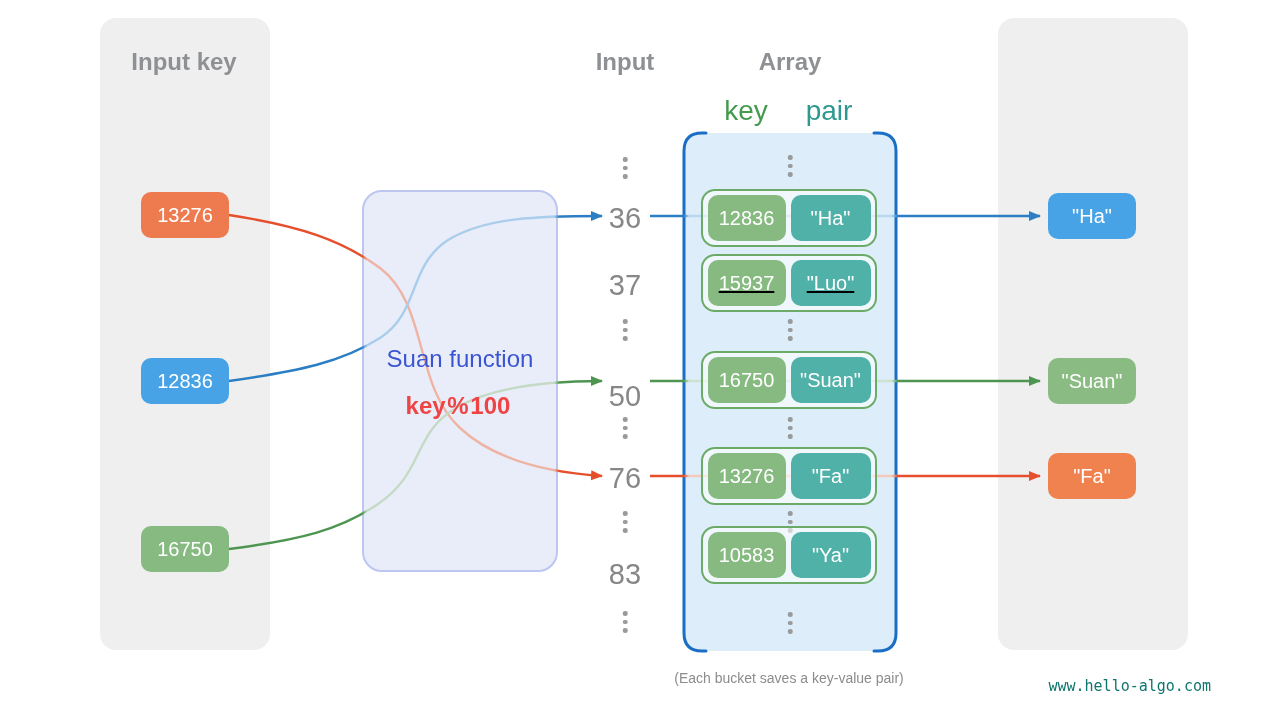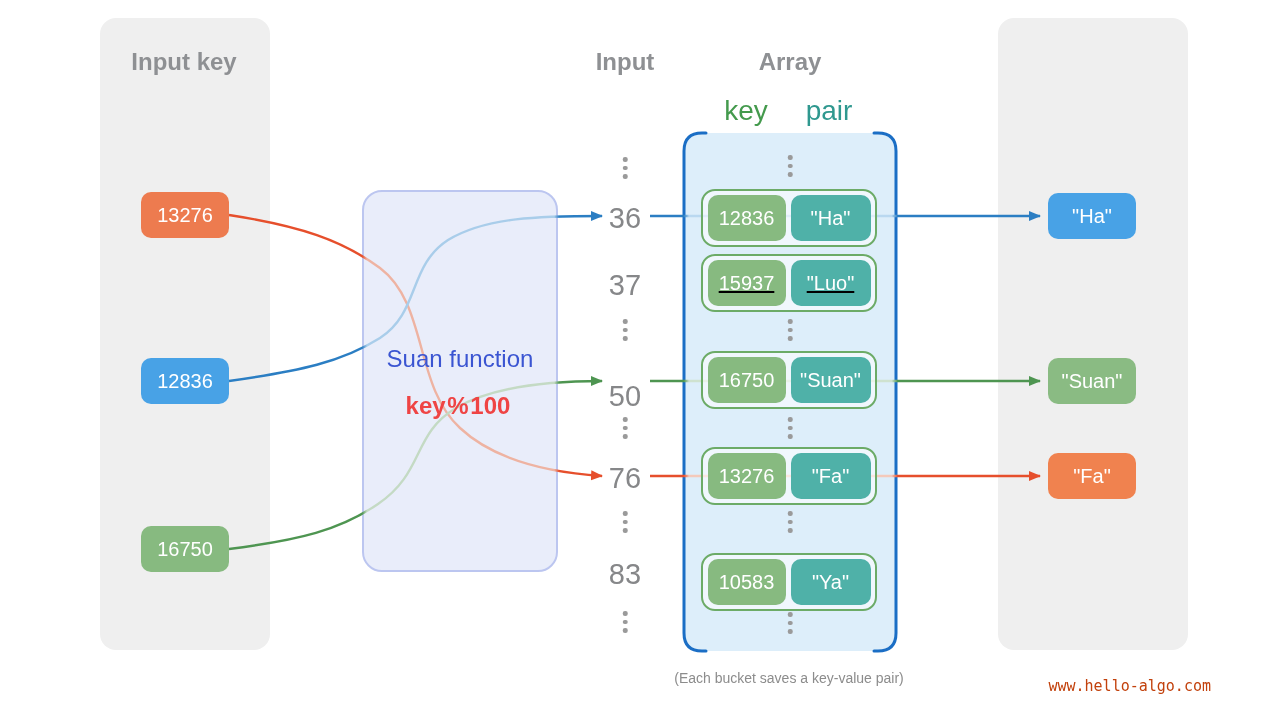--- a/index.html
+++ b/index.html
@@ -73,21 +73,21 @@
   }
   .pair .kbox{width:78px;background:#87ba80;}
   .pair .vbox{width:80px;background:#4fb1a8;}
   .caption{
     position:absolute;left:789px;top:670px;transform:translateX(-50%);
     font-size:14px;color:#8c8c8c;white-space:nowrap;z-index:10;
   }
   .watermark{
     position:absolute;right:45px;top:677px;
     font-family:"DejaVu Sans Mono","Liberation Mono",monospace;
-    font-size:15px;color:#c2410c;white-space:nowrap;z-index:10;
+    font-size:15px;color:#0f766e;white-space:nowrap;z-index:10;
   }
 </style>
 </head>
 <body>
 
 <div class="canvas">
 
   <div class="panel" style="left:100px;top:18px;width:170px;height:632px;"></div>
   <div class="panel" style="left:998px;top:18px;width:190px;height:632px;"></div>
 
@@ -246,21 +246,21 @@
     <div class="vbox">"Luo"</div>
   </div>
   <div class="pair" style="top:351px;">
     <div class="kbox">16750</div>
     <div class="vbox">"Suan"</div>
   </div>
   <div class="pair" style="top:447px;">
     <div class="kbox">13276</div>
     <div class="vbox">"Fa"</div>
   </div>
-  <div class="pair" style="top:553px;">
+  <div class="pair" style="top:526px;">
     <div class="kbox">10583</div>
     <div class="vbox">"Ya"</div>
   </div>
 
   <div class="chip out-blue" style="left:1048px;top:193px;">"Ha"</div>
   <div class="chip out-green" style="left:1048px;top:358px;">"Suan"</div>
   <div class="chip out-orange" style="left:1048px;top:453px;">"Fa"</div>
 
   <div class="caption">(Each bucket saves a key-value pair)</div>
   <div class="watermark">www.hello-algo.com</div>

